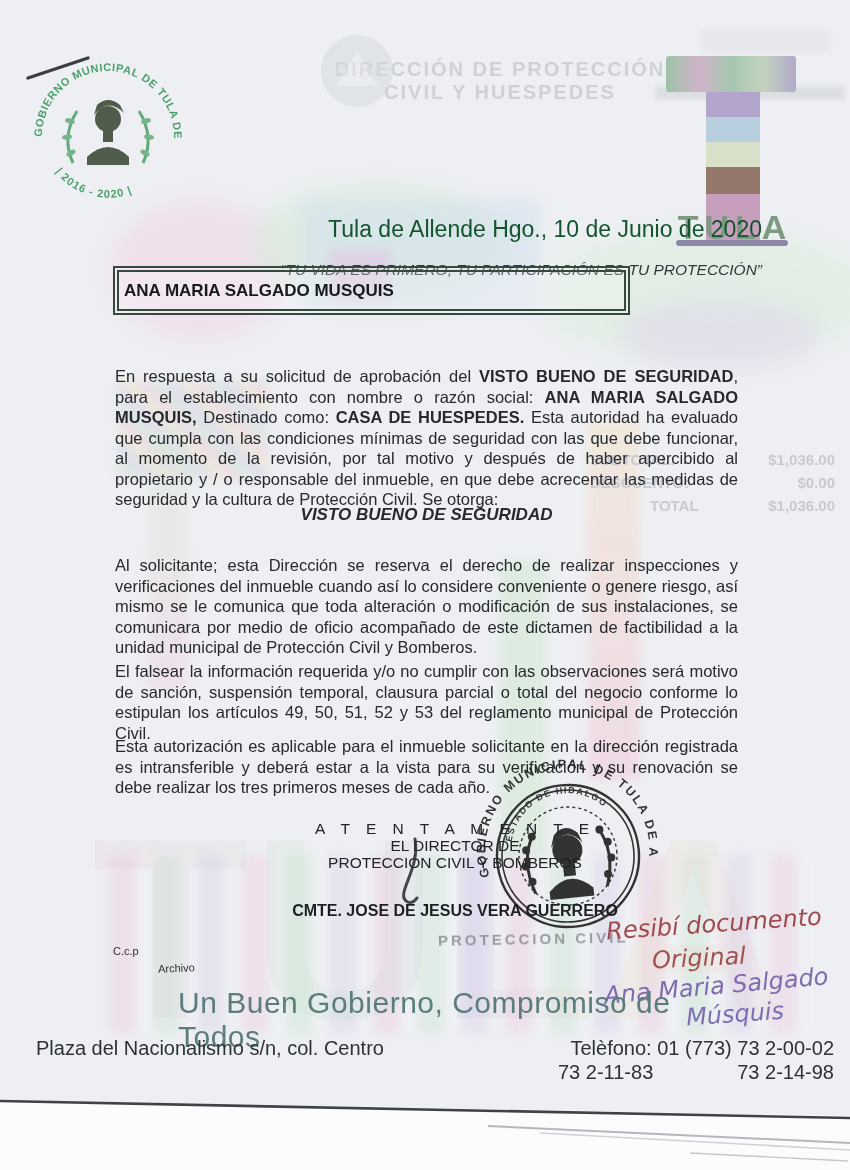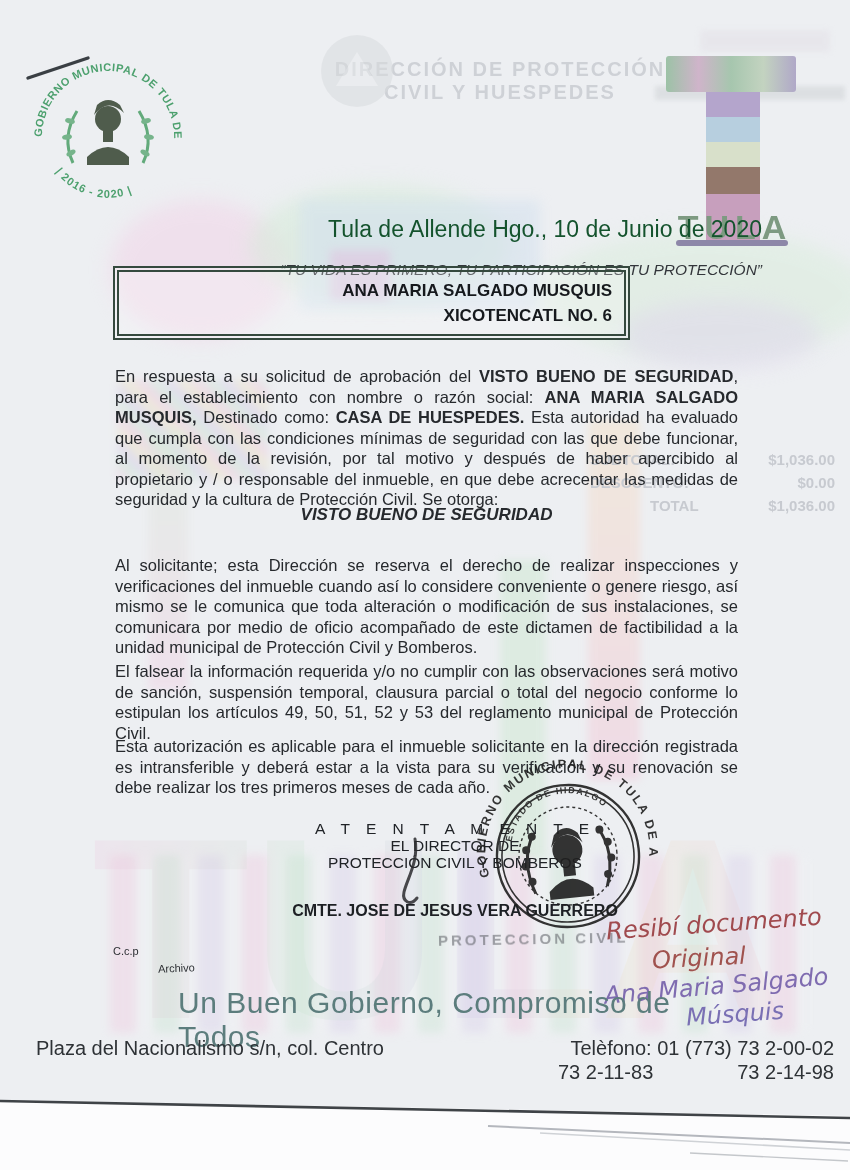--- a/index.html
+++ b/index.html
@@ -33,21 +33,21 @@
          background:linear-gradient(180deg,#b4a5cc 0 17%,#b7cfdf 17% 34%,#d8e0ca 34% 51%,
                     #93786b 51% 69%,#c79fbd 69% 100%);}
   .t-base{position:absolute;left:16px;top:190px;width:112px;height:6px;background:#8d87a8;border-radius:3px;}
   .t-word{position:absolute;left:0;top:158px;width:100%;text-align:center;font-weight:bold;
           font-size:34px;letter-spacing:6px;color:#7d9a81;}
   
   .dateblock{left:280px;top:216px;width:482px;text-align:right;}
   .dateline{font-size:23px;color:#14532d;}
   .motto{font-size:15.5px;font-style:italic;color:#33363b;margin-top:18px;}
   #addrbox{left:113px;top:266px;width:509px;border:2.5px solid #35493e;padding:2px;background:rgba(250,250,252,.25);}
-  #addrbox .inner{border:2px solid #35493e;padding:6px 12px;text-align:right;
+  #addrbox .inner{border:2px solid #35493e;padding:6px 5px;text-align:left;
                   font-weight:bold;font-size:17px;line-height:25px;color:#16191d;}
   .para{left:115px;width:623px;font-size:16.5px;line-height:20.5px;text-align:justify;color:#26292d;}
   .headline{left:115px;top:505px;width:623px;text-align:center;font-weight:bold;font-style:italic;font-size:17px;}
   .sig{left:290px;top:820px;width:330px;text-align:center;font-size:15.5px;line-height:17px;color:#202327;}
   .sig .sp{letter-spacing:6px;}
   .signer{left:255px;top:902px;width:400px;text-align:center;font-weight:bold;font-size:16px;color:#1d2024;}
   .faded-stamp{left:438px;top:930px;width:210px;font-size:15px;font-weight:bold;letter-spacing:3px;
                color:#5a5d63;opacity:.55;filter:blur(.7px);transform:rotate(-1deg);}
   .ccp{font-size:11px;color:#2c2f33;}
   
@@ -146,21 +146,20 @@
   </div>
 
   <div class="abs dateblock">
     <div class="dateline">Tula de Allende Hgo.,  10 de Junio de 2020</div>
     <div class="motto">“TU VIDA ES PRIMERO, TU PARTICIPACIÓN ES TU PROTECCIÓN”</div>
   </div>
 
   <div id="addrbox" class="abs">
     <div class="inner">
       <div>ANA MARIA SALGADO MUSQUIS</div>
-      <div>XICOTENCATL NO. 6</div>
     </div>
   </div>
 
   <div class="abs para" style="top:366px;"><span>En respuesta a su solicitud de aprobación del </span><span style="font-weight: bold;">VISTO BUENO  DE SEGURIDAD</span><span>, para el establecimiento con nombre o razón social: </span><span style="font-weight: bold;">ANA MARIA SALGADO MUSQUIS,</span><span>   Destinado como: </span><span style="font-weight: bold;">CASA DE HUESPEDES.</span><span> Esta autoridad ha evaluado que cumpla con las condiciones mínimas de seguridad con las  que debe funcionar, al momento de la revisión, por tal motivo y después de haber apercibido al propietario  y / o responsable del inmueble, en que debe acrecentar las medidas de seguridad y la cultura de Protección Civil. Se otorga:</span></div>
   <div class="abs headline">VISTO BUENO DE SEGURIDAD</div>
   <div class="abs para" style="top:555px;">Al solicitante; esta Dirección se reserva el derecho de realizar inspecciones y verificaciones del inmueble cuando así lo considere conveniente o genere riesgo, así mismo se le comunica que toda alteración o modificación de sus instalaciones, se comunicara por medio de oficio acompañado de este dictamen de factibilidad a la unidad municipal de Protección Civil y Bomberos.</div>
   <div class="abs para" style="top:661px;">El  falsear la información requerida y/o no cumplir con las observaciones será motivo de sanción, suspensión temporal, clausura parcial o total del negocio conforme lo estipulan los artículos 49, 50, 51, 52 y 53 del reglamento municipal de Protección Civil.</div>
   <div class="abs para" style="top:736px;">Esta autorización es aplicable para el inmueble solicitante en la dirección registrada es intransferible y deberá estar a la vista para su verificación y su renovación se debe realizar los tres primeros meses de cada año.</div>
 
   <div class="abs sig">

